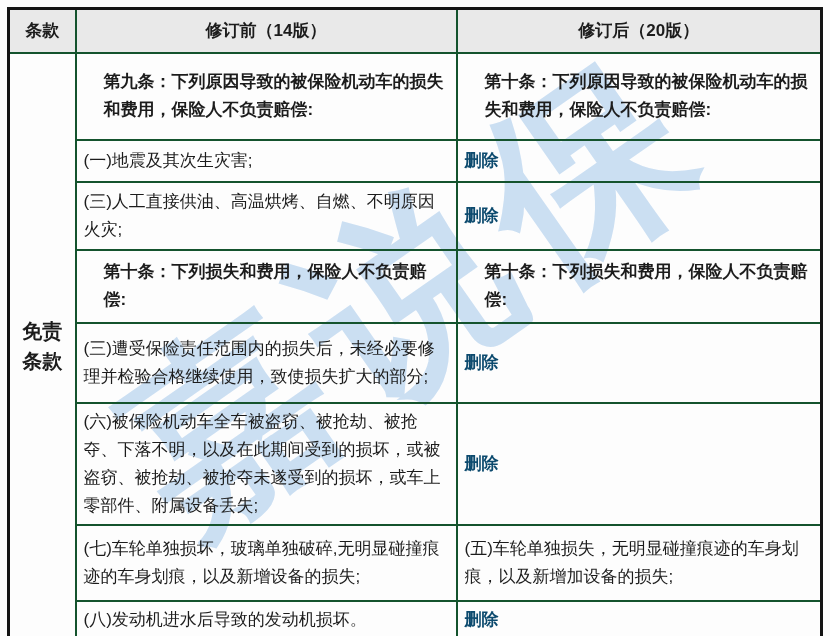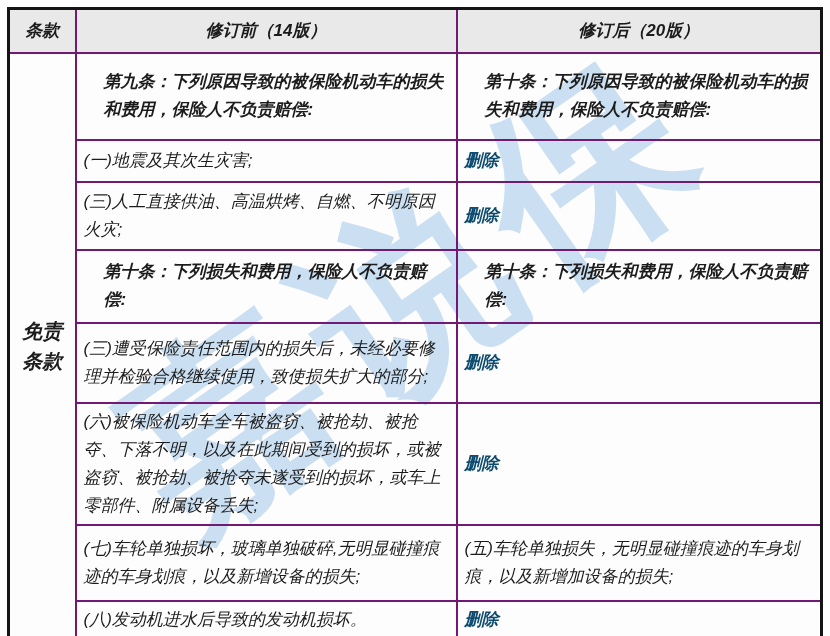--- a/index.html
+++ b/index.html
@@ -20,25 +20,24 @@
     color:#c3daf1;opacity:.85;pointer-events:none;user-select:none;
   }
 
   table.rev{
     position:relative;z-index:1;
     width:100%;height:100%;
     border-collapse:collapse;table-layout:fixed;
     background:transparent;
   }
   .rev th,.rev td{
-    border:2px solid #701a75;
+    border:2px solid #14532d;
     padding:4px 7px;box-sizing:border-box;
     font-size:17px;line-height:28px;
     word-break:break-all;
-    font-style:italic;
   }
   .rev{border:3px solid #141414;}
   col.c-term{width:67px;}
   col.c-before{width:381px;}
   col.c-after{width:auto;}
 
   thead th{
     background:#e9e9e9;
     font-size:20px;font-weight:bold;text-align:center;
     height:44px;line-height:24px;padding:4px 2px;

